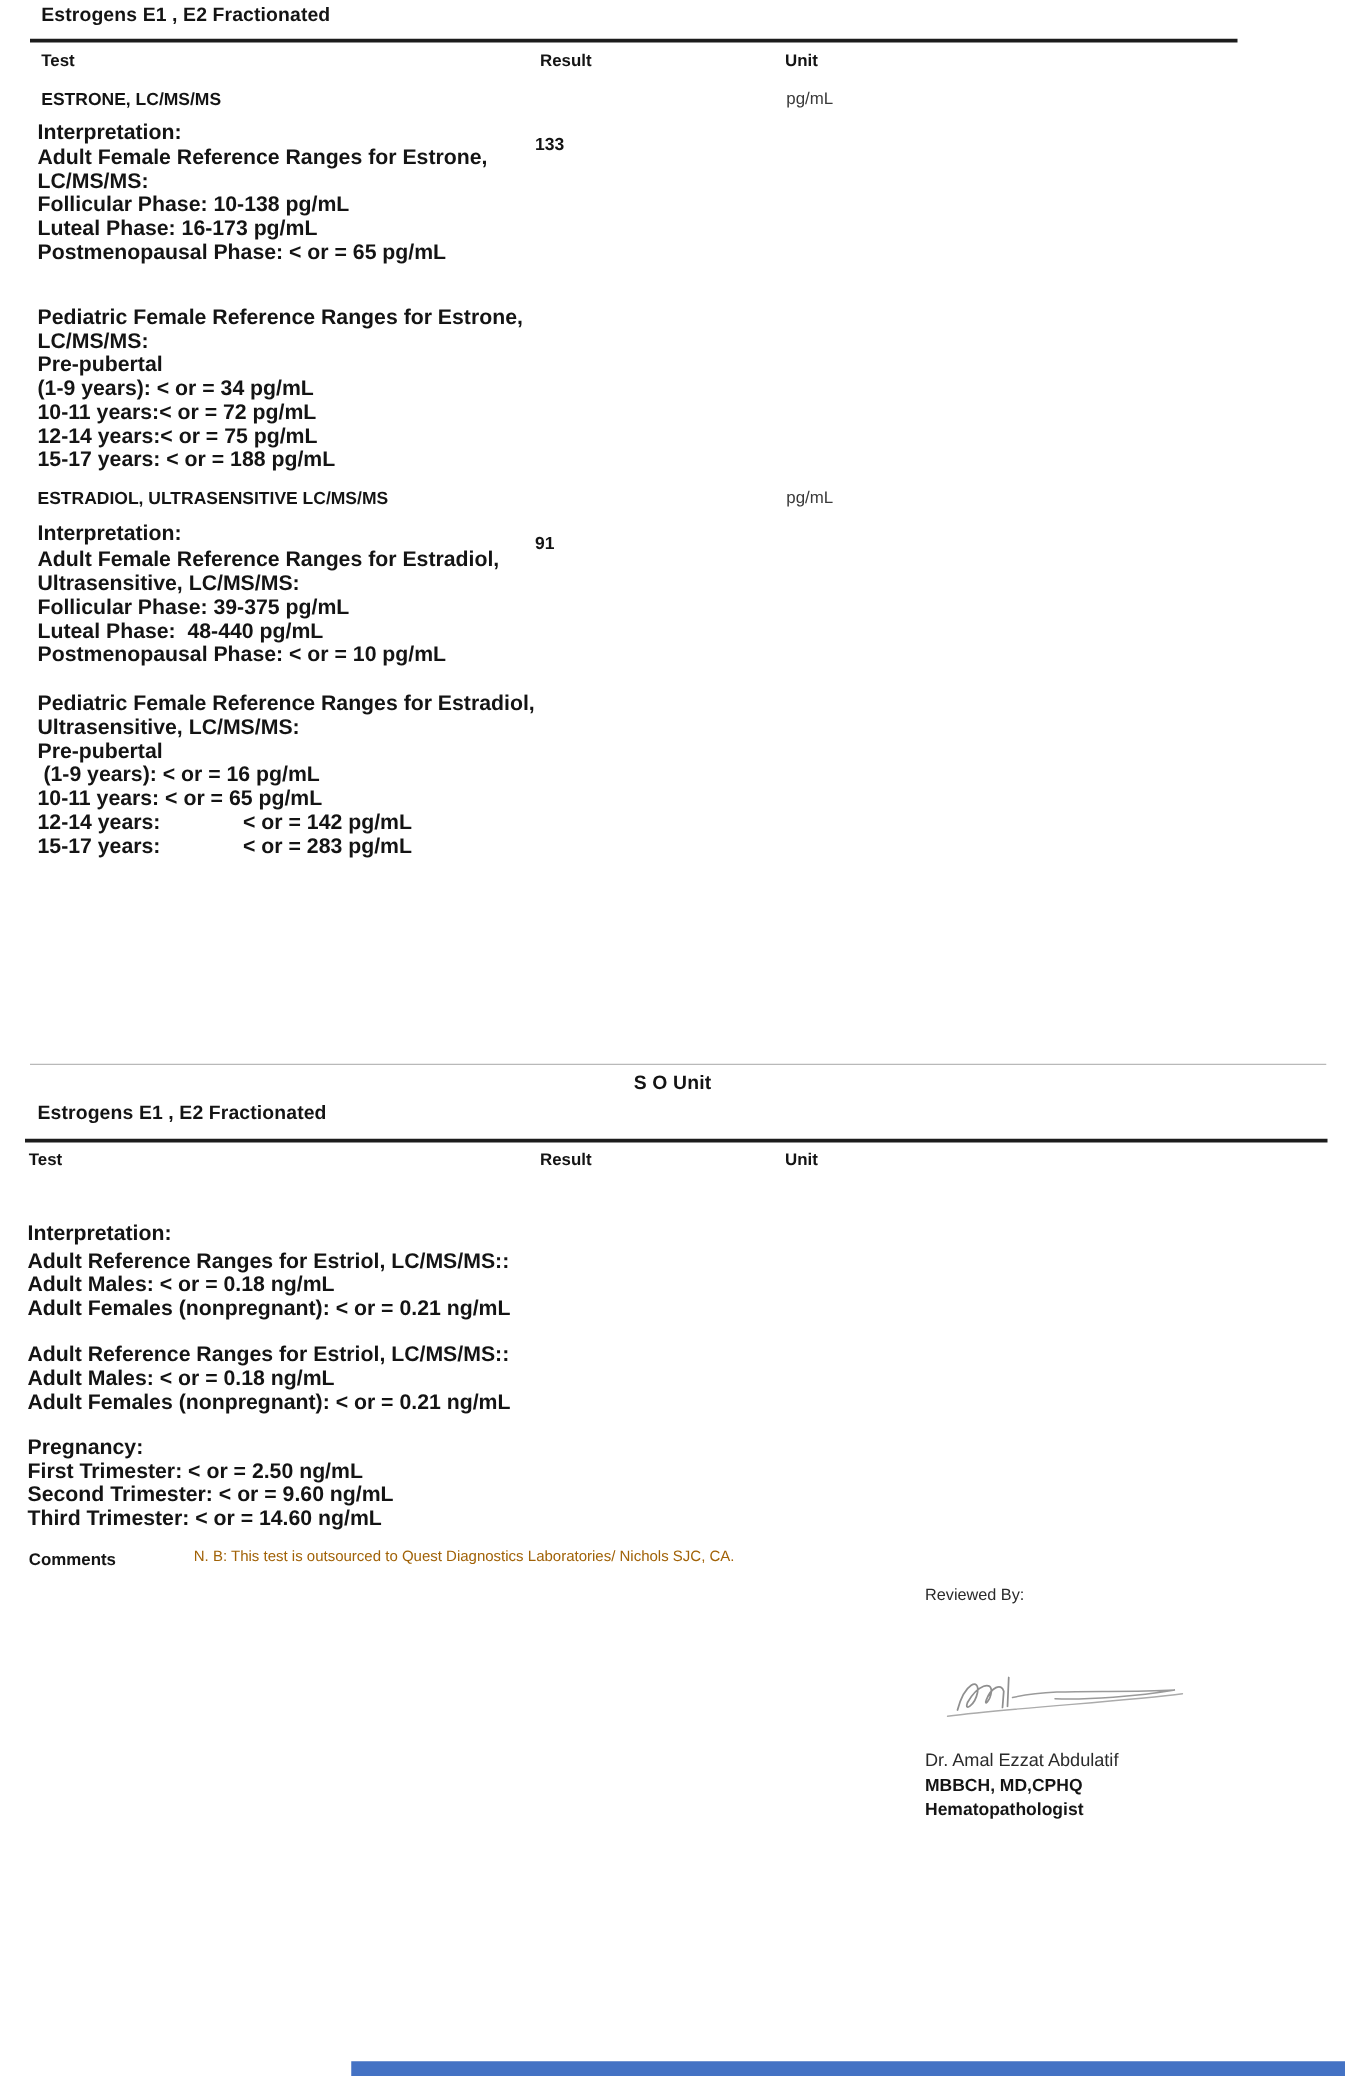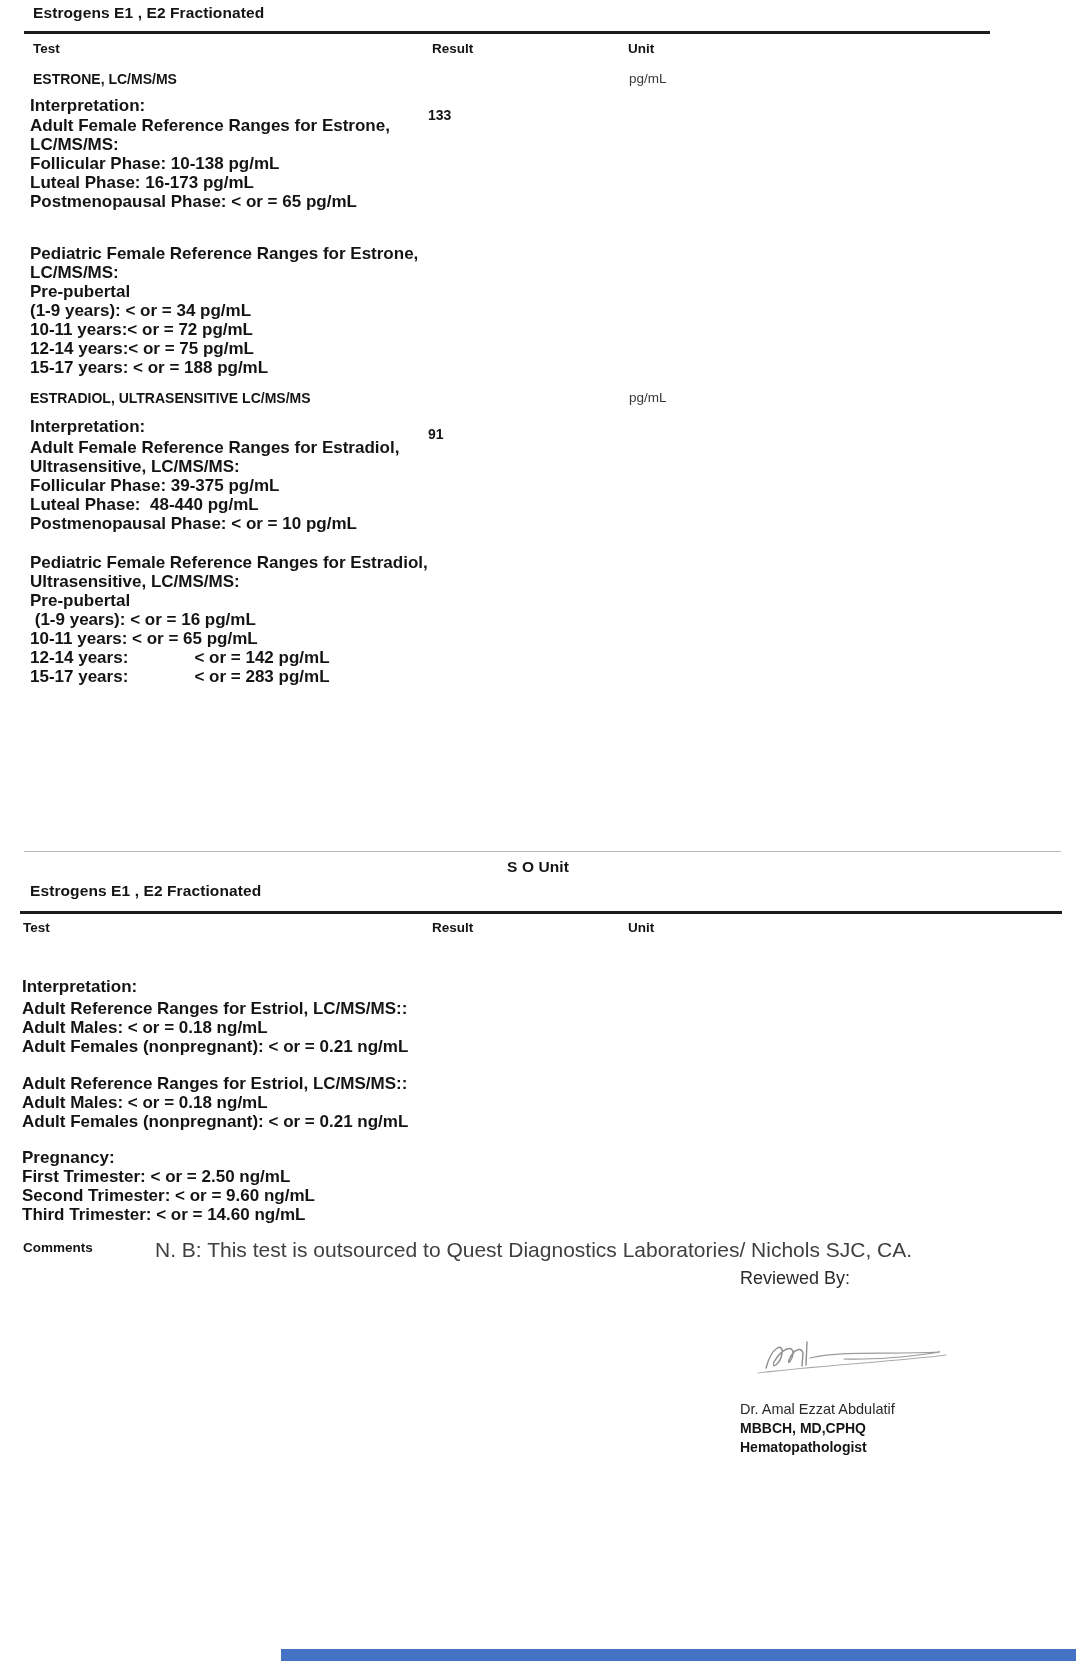--- a/index.html
+++ b/index.html
@@ -16,21 +16,21 @@
   .ttl{font-size:15.5px;font-weight:bold;letter-spacing:.1px;}
   .hdr{font-size:13.5px;font-weight:bold;}
   .ln{font-size:17px;font-weight:bold;line-height:19px;white-space:pre-wrap;}
   .rule-thick{height:3px;background:#1c1c1c;}
   .rule-thin{height:1px;background:#b9b9b9;}
   .testname{font-size:14px;font-weight:bold;}
   .resultval{font-size:14px;font-weight:bold;margin-top:36px;}
   .unitval{font-size:13.5px;font-weight:normal;color:#3a3a3a;}
   .centered{left:0;width:100%;text-align:center;}
   .light{font-weight:normal;color:#2a2a2a;}
-  .comments-text{font-size:21px;font-weight:normal;color:#404040;}
+  .comments-text{font-size:12px;font-weight:normal;color:#a16207;}
   .sig-block{line-height:19px;}
   .accent-bar{background:#4472C4;}
 </style>
 </head>
 <body>
 
 <div class="page">
 
   <div class="abs ttl" style="top:4px;left:33px;">Estrogens E1 , E2 Fractionated</div>
 
@@ -127,21 +127,21 @@
     <div class="ln">First Trimester: &lt; or = 2.50 ng/mL</div>
     <div class="ln">Second Trimester: &lt; or = 9.60 ng/mL</div>
     <div class="ln">Third Trimester: &lt; or = 14.60 ng/mL</div>
   </div>
 
   <div class="abs" style="top:1238px;left:0;width:100%;height:24px;">
     <span class="abs hdr" style="left:23px;top:2px;">Comments</span>
     <span class="abs comments-text" style="left:155px;top:0;">N. B: This test is outsourced to Quest Diagnostics Laboratories/ Nichols SJC, CA.</span>
   </div>
 
-  <div class="abs light" style="top:1268px;left:740px;font-size:18px;">Reviewed By:</div>
+  <div class="abs light" style="top:1268px;left:740px;font-size:13px;">Reviewed By:</div>
 
   <svg class="abs" style="top:1332px;left:752px;" width="200" height="48" viewBox="0 0 200 48" aria-hidden="true">
     <path d="M14,36 C20,14 32,10 30,22 C28,32 19,38 22,30 C30,16 42,12 41,22 C40,29 35,33 37,28 C41,18 49,14 51,21 L50,34 M55,10 L54,33" fill="none" stroke="#8f8f8f" stroke-width="1.4" stroke-linecap="round"></path>
     <path d="M58,26 C95,18 135,23 188,20 C158,25 118,28 92,27" fill="none" stroke="#9a9a9a" stroke-width="1.2" stroke-linecap="round"></path>
     <path d="M6,41 C60,34 150,29 194,23" fill="none" stroke="#ababab" stroke-width="1.1" stroke-linecap="round"></path>
   </svg>
 
   <div class="abs sig-block" style="top:1379px;left:740px;">
     <div class="light" style="font-size:14.5px;margin-top:21px;">Dr. Amal Ezzat Abdulatif</div>
     <div class="b" style="font-size:14px;">MBBCH, MD,CPHQ</div>

